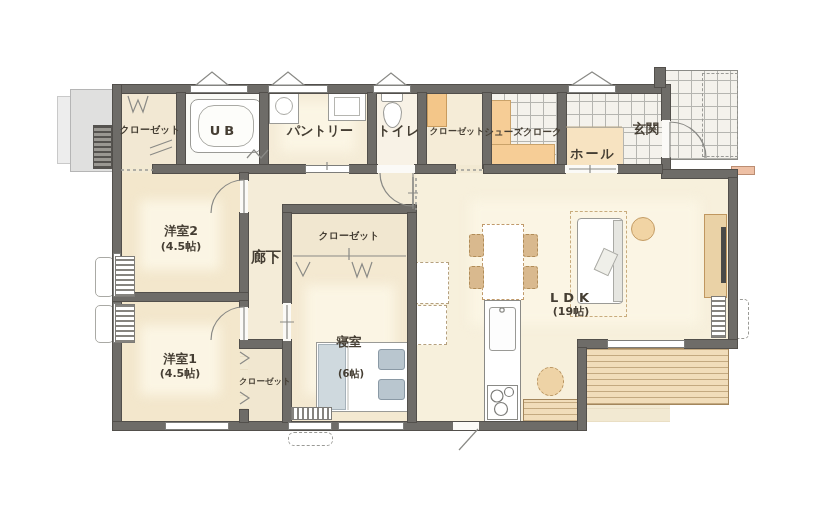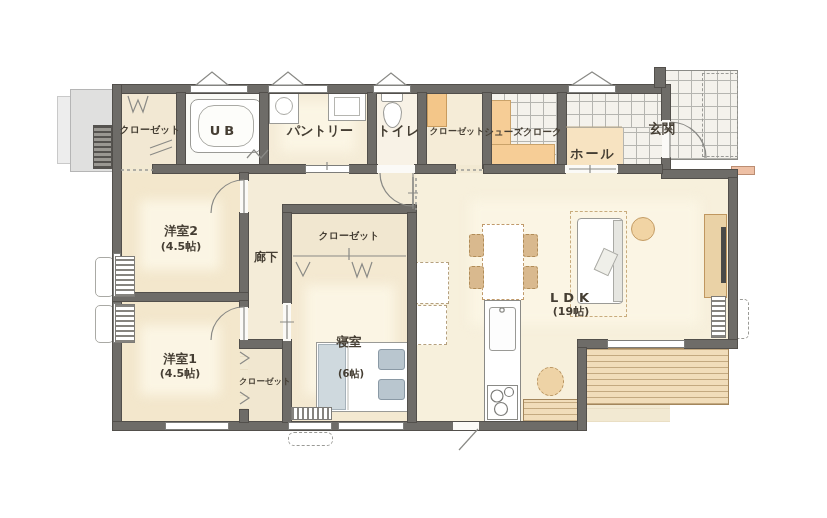--- a/index.html
+++ b/index.html
@@ -220,24 +220,24 @@
     </g>
   </svg>
 
   <b class="label" style="left:150px;top:130px;font-size:10px">クローゼット</b>
   <b class="label" style="left:224px;top:130px;font-size:13px;letter-spacing:4px">UB</b>
   <b class="label" style="left:320px;top:131px;font-size:13px">パントリー</b>
   <b class="label" style="left:399px;top:131px;font-size:13px;letter-spacing:1px">トイレ</b>
   <b class="label" style="left:457px;top:131px;font-size:9px">クローゼット</b>
   <b class="label" style="left:523px;top:132px;font-size:9.5px">シューズクローク</b>
   <b class="label" style="left:593px;top:154px;font-size:13px;letter-spacing:2px">ホール</b>
-  <b class="label" style="left:662px;top:129px;font-size:13px">玄関</b>
+  <b class="label" style="left:646px;top:129px;font-size:13px">玄関</b>
   <b class="label" style="left:181px;top:231px;font-size:12.5px">洋室2</b>
   <b class="label" style="left:181px;top:246px;font-size:11px">(4.5帖)</b>
-  <b class="label" style="left:266px;top:257px;font-size:12px">廊下</b>
+  <b class="label" style="left:266px;top:257px;font-size:15px">廊下</b>
   <b class="label" style="left:349px;top:236px;font-size:10px">クローゼット</b>
   <b class="label" style="left:349px;top:342px;font-size:12.5px">寝室</b>
   <b class="label" style="left:351px;top:374px;font-size:10px">(6帖)</b>
   <b class="label" style="left:572px;top:297px;font-size:13px;letter-spacing:5px">LDK</b>
   <b class="label" style="left:571px;top:311px;font-size:11px">(19帖)</b>
   <b class="label" style="left:180px;top:359px;font-size:12.5px">洋室1</b>
   <b class="label" style="left:180px;top:373px;font-size:11px">(4.5帖)</b>
   <b class="label" style="left:265px;top:382px;font-size:8.5px">クローゼット</b>
 
 </div>

